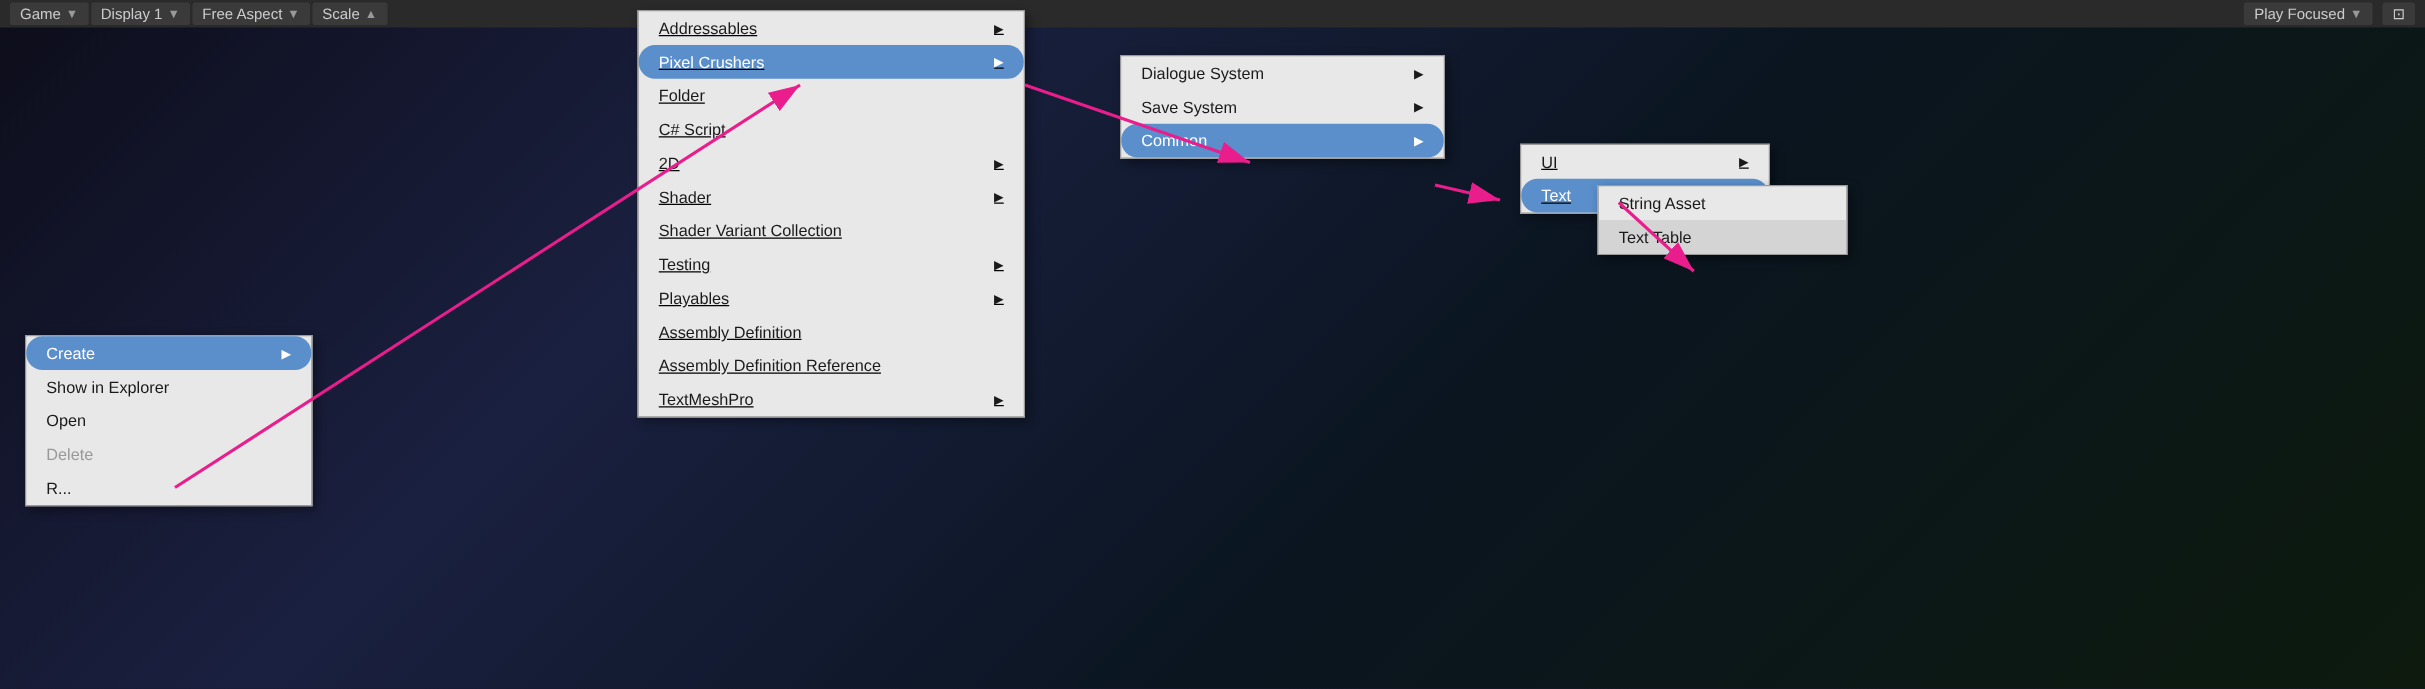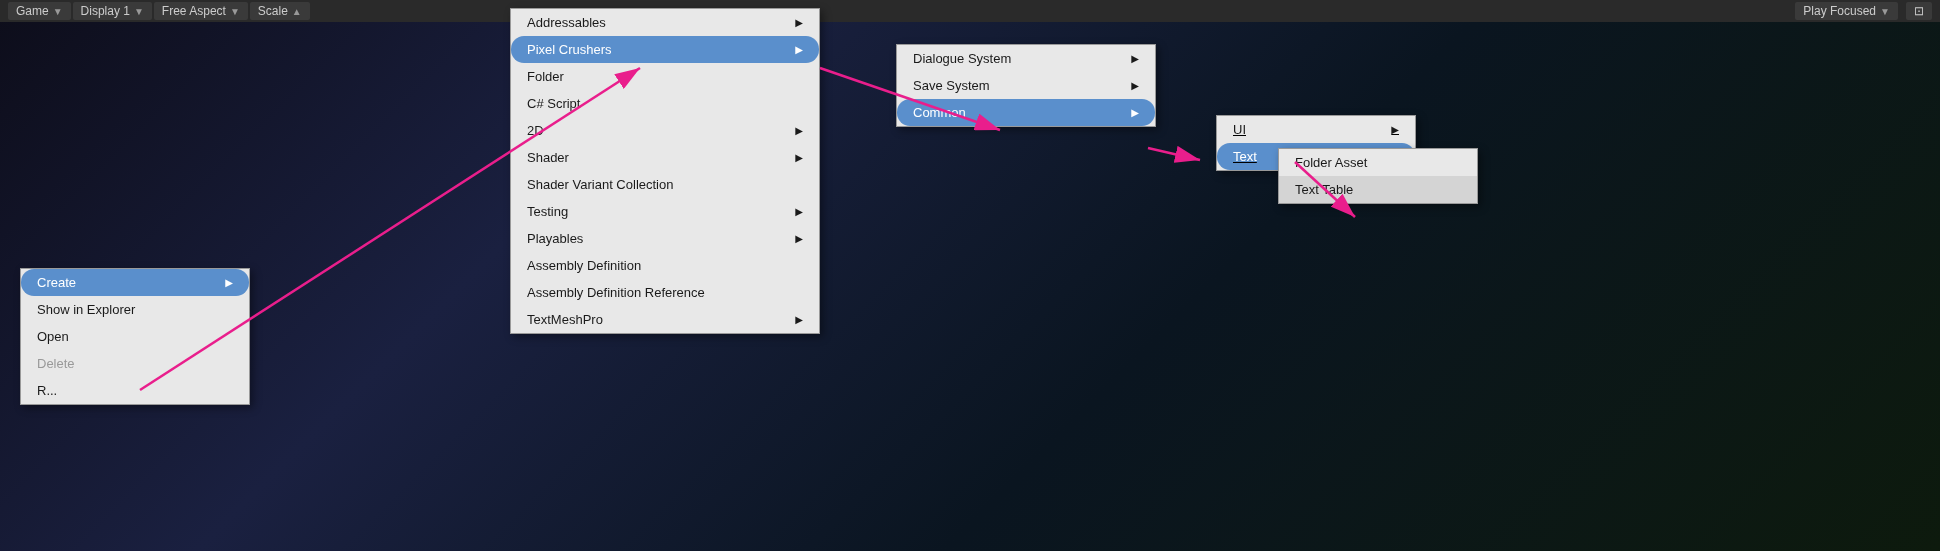--- a/index.html
+++ b/index.html
@@ -167,21 +167,21 @@
     <span>Open</span>
   </div>
   <div class="menu-item disabled">
     <span>Delete</span>
   </div>
   <div class="menu-item">
     <span>R...</span>
   </div>
 </div>
 
-<div class="context-menu menu-create-sub" style="top:8px;left:510px;width:310px;">
+<div class="context-menu menu-create-sub" style="top:8px;left:510px;width:310px;text-decoration:underline;">
   <div class="menu-item">
     <span>Addressables</span>
     <span class="menu-arrow">▶</span>
   </div>
   <div class="menu-item menu-item-active">
     <span>Pixel Crushers</span>
     <span class="menu-arrow">▶</span>
   </div>
   <div class="menu-item">
     <span>Folder</span>
@@ -241,21 +241,21 @@
     <span class="menu-arrow">▶</span>
   </div>
   <div class="menu-item menu-item-active">
     <span>Text</span>
     <span class="menu-arrow">▶</span>
   </div>
 </div>
 
 <div class="context-menu" style="position:absolute;top:148px;left:1278px;width:175px;">
   <div class="menu-item">
-    <span>Folder Asset</span>
+    <span>String Asset</span>
   </div>
   <div class="menu-item text-highlighted">
     <span>Text Table</span>
   </div>
 </div>
 
 <svg class="pink-arrow-svg" xmlns="http://www.w3.org/2000/svg">
 
   <defs>
     <marker id="arrowhead" markerWidth="10" markerHeight="7" refX="10" refY="3.5" orient="auto">

